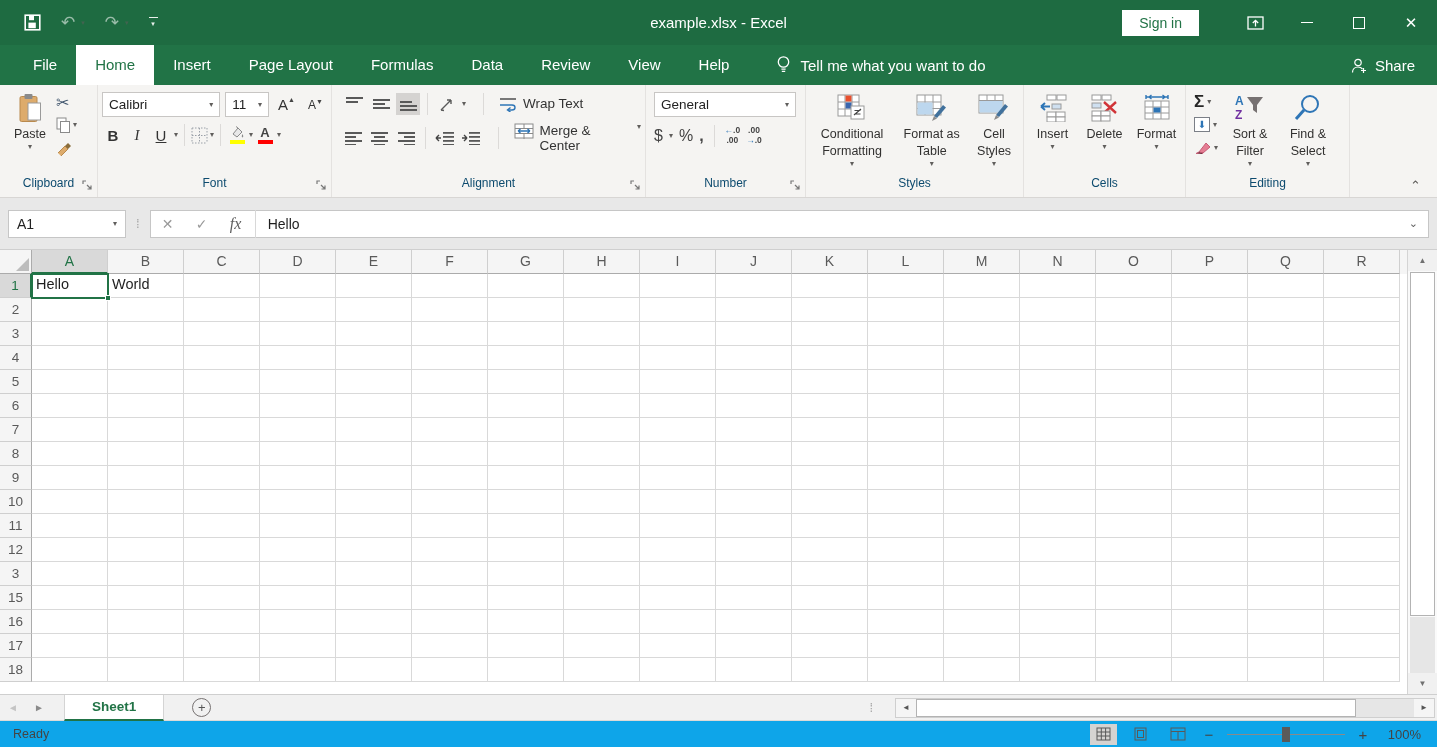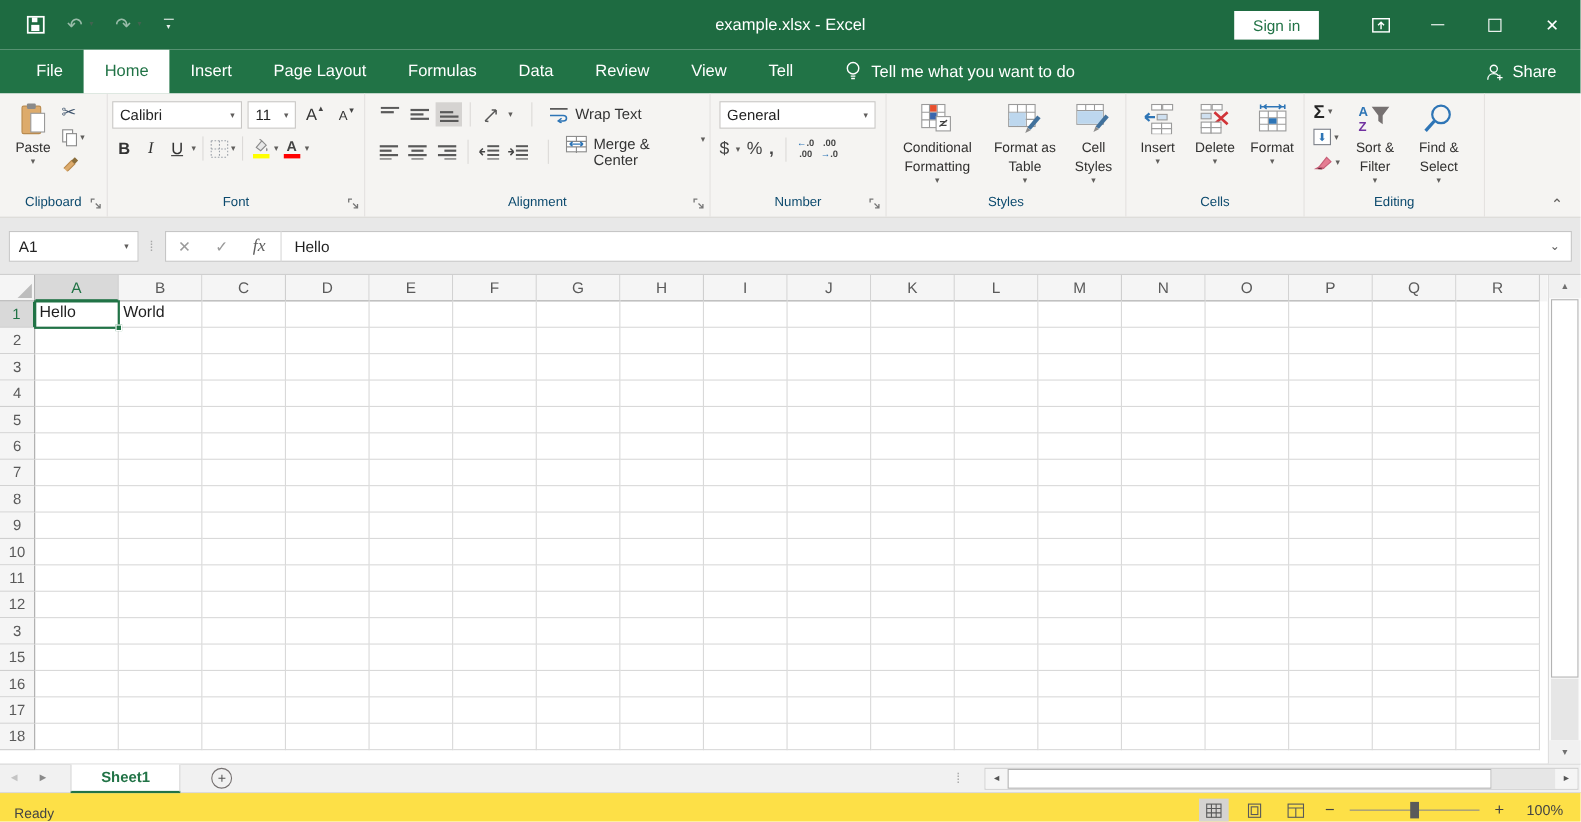--- a/index.html
+++ b/index.html
@@ -126,21 +126,21 @@
   .snav{width:26px;text-align:center;font-size:10px;color:#8a8a8a;}
   .snav.dim{color:#c4c4c4;}
   .sheettab{height:26px;background:#fff;border-right:1px solid #d4d4d4;border-left:1px solid #d4d4d4;border-bottom:2px solid var(--green);display:flex;align-items:center;padding:0 27px;font-size:13.5px;font-weight:bold;color:var(--green);margin-left:12px;}
   .addsheet{width:19px;height:19px;border:1px solid #767171;border-radius:50%;display:flex;align-items:center;justify-content:center;color:#555;font-size:13px;margin-left:28px;line-height:1;}
   .hscrollzone{margin-left:auto;display:flex;align-items:center;height:26px;}
   .hscroll{display:flex;align-items:center;height:20px;border:1px solid #cfcfcf;background:#f5f5f5;width:540px;margin-left:12px;margin-right:2px;}
   .hbtn{width:20px;height:18px;display:flex;align-items:center;justify-content:center;color:#555;font-size:8px;background:#f5f5f5;}
   .hthumb{height:18px;background:#fff;border:1px solid #b3b3b3;width:440px;}
   .htrack{flex:1;background:#e6e6e6;height:18px;}
   
-  .statusbar{height:27px;background:#fde047;border-top:1px solid #dcdad8;display:flex;align-items:flex-end;font-size:12.5px;color:#444;}
+  .statusbar{height:27px;background:#0ea5e9;border-top:1px solid #dcdad8;display:flex;align-items:center;font-size:12.5px;color:#444;}
   .status-left{padding-left:13px;}
   .status-right{margin-left:auto;display:flex;align-items:center;gap:10px;padding-right:16px;}
   .viewbtn{width:27px;height:21px;display:flex;align-items:center;justify-content:center;}
   .zoomglyph{font-size:15px;color:#444;width:16px;text-align:center;}
   .slider{width:118px;height:15px;position:relative;}
   .slider .track{position:absolute;left:0;right:0;top:7px;border-top:1px solid #8a8a8a;}
   .slider .mid{position:absolute;left:50%;top:3px;width:1px;height:9px;background:#8a8a8a;}
   .slider .thumb{position:absolute;left:calc(50% - 4px);top:0;width:8px;height:15px;background:#5a5a5a;}
   .zoomlabel{width:40px;text-align:right;font-size:13px;}
 </style>
@@ -187,21 +187,21 @@
 <div class="tabrow">
   <div style="display:flex;">
       <div class="mtab">File</div>
       <div class="mtab active">Home</div>
       <div class="mtab">Insert</div>
       <div class="mtab">Page Layout</div>
       <div class="mtab">Formulas</div>
       <div class="mtab">Data</div>
       <div class="mtab">Review</div>
       <div class="mtab">View</div>
-      <div class="mtab">Tell</div>
+      <div class="mtab">Help</div>
     </div>
   <div class="tellme">
     <span style="display:flex;">
       <svg width="15" height="20" viewBox="0 0 15 20">
           <circle cx="7.5" cy="7" r="5.2" fill="none" stroke="#fff" stroke-width="1.3"></circle>
           <path d="M5.4 14.2 h4.2 M5.8 16.4 h3.4" stroke="#fff" stroke-width="1.3"></path>
         </svg>
     </span>
     <span>Tell me what you want to do</span>
   </div>

